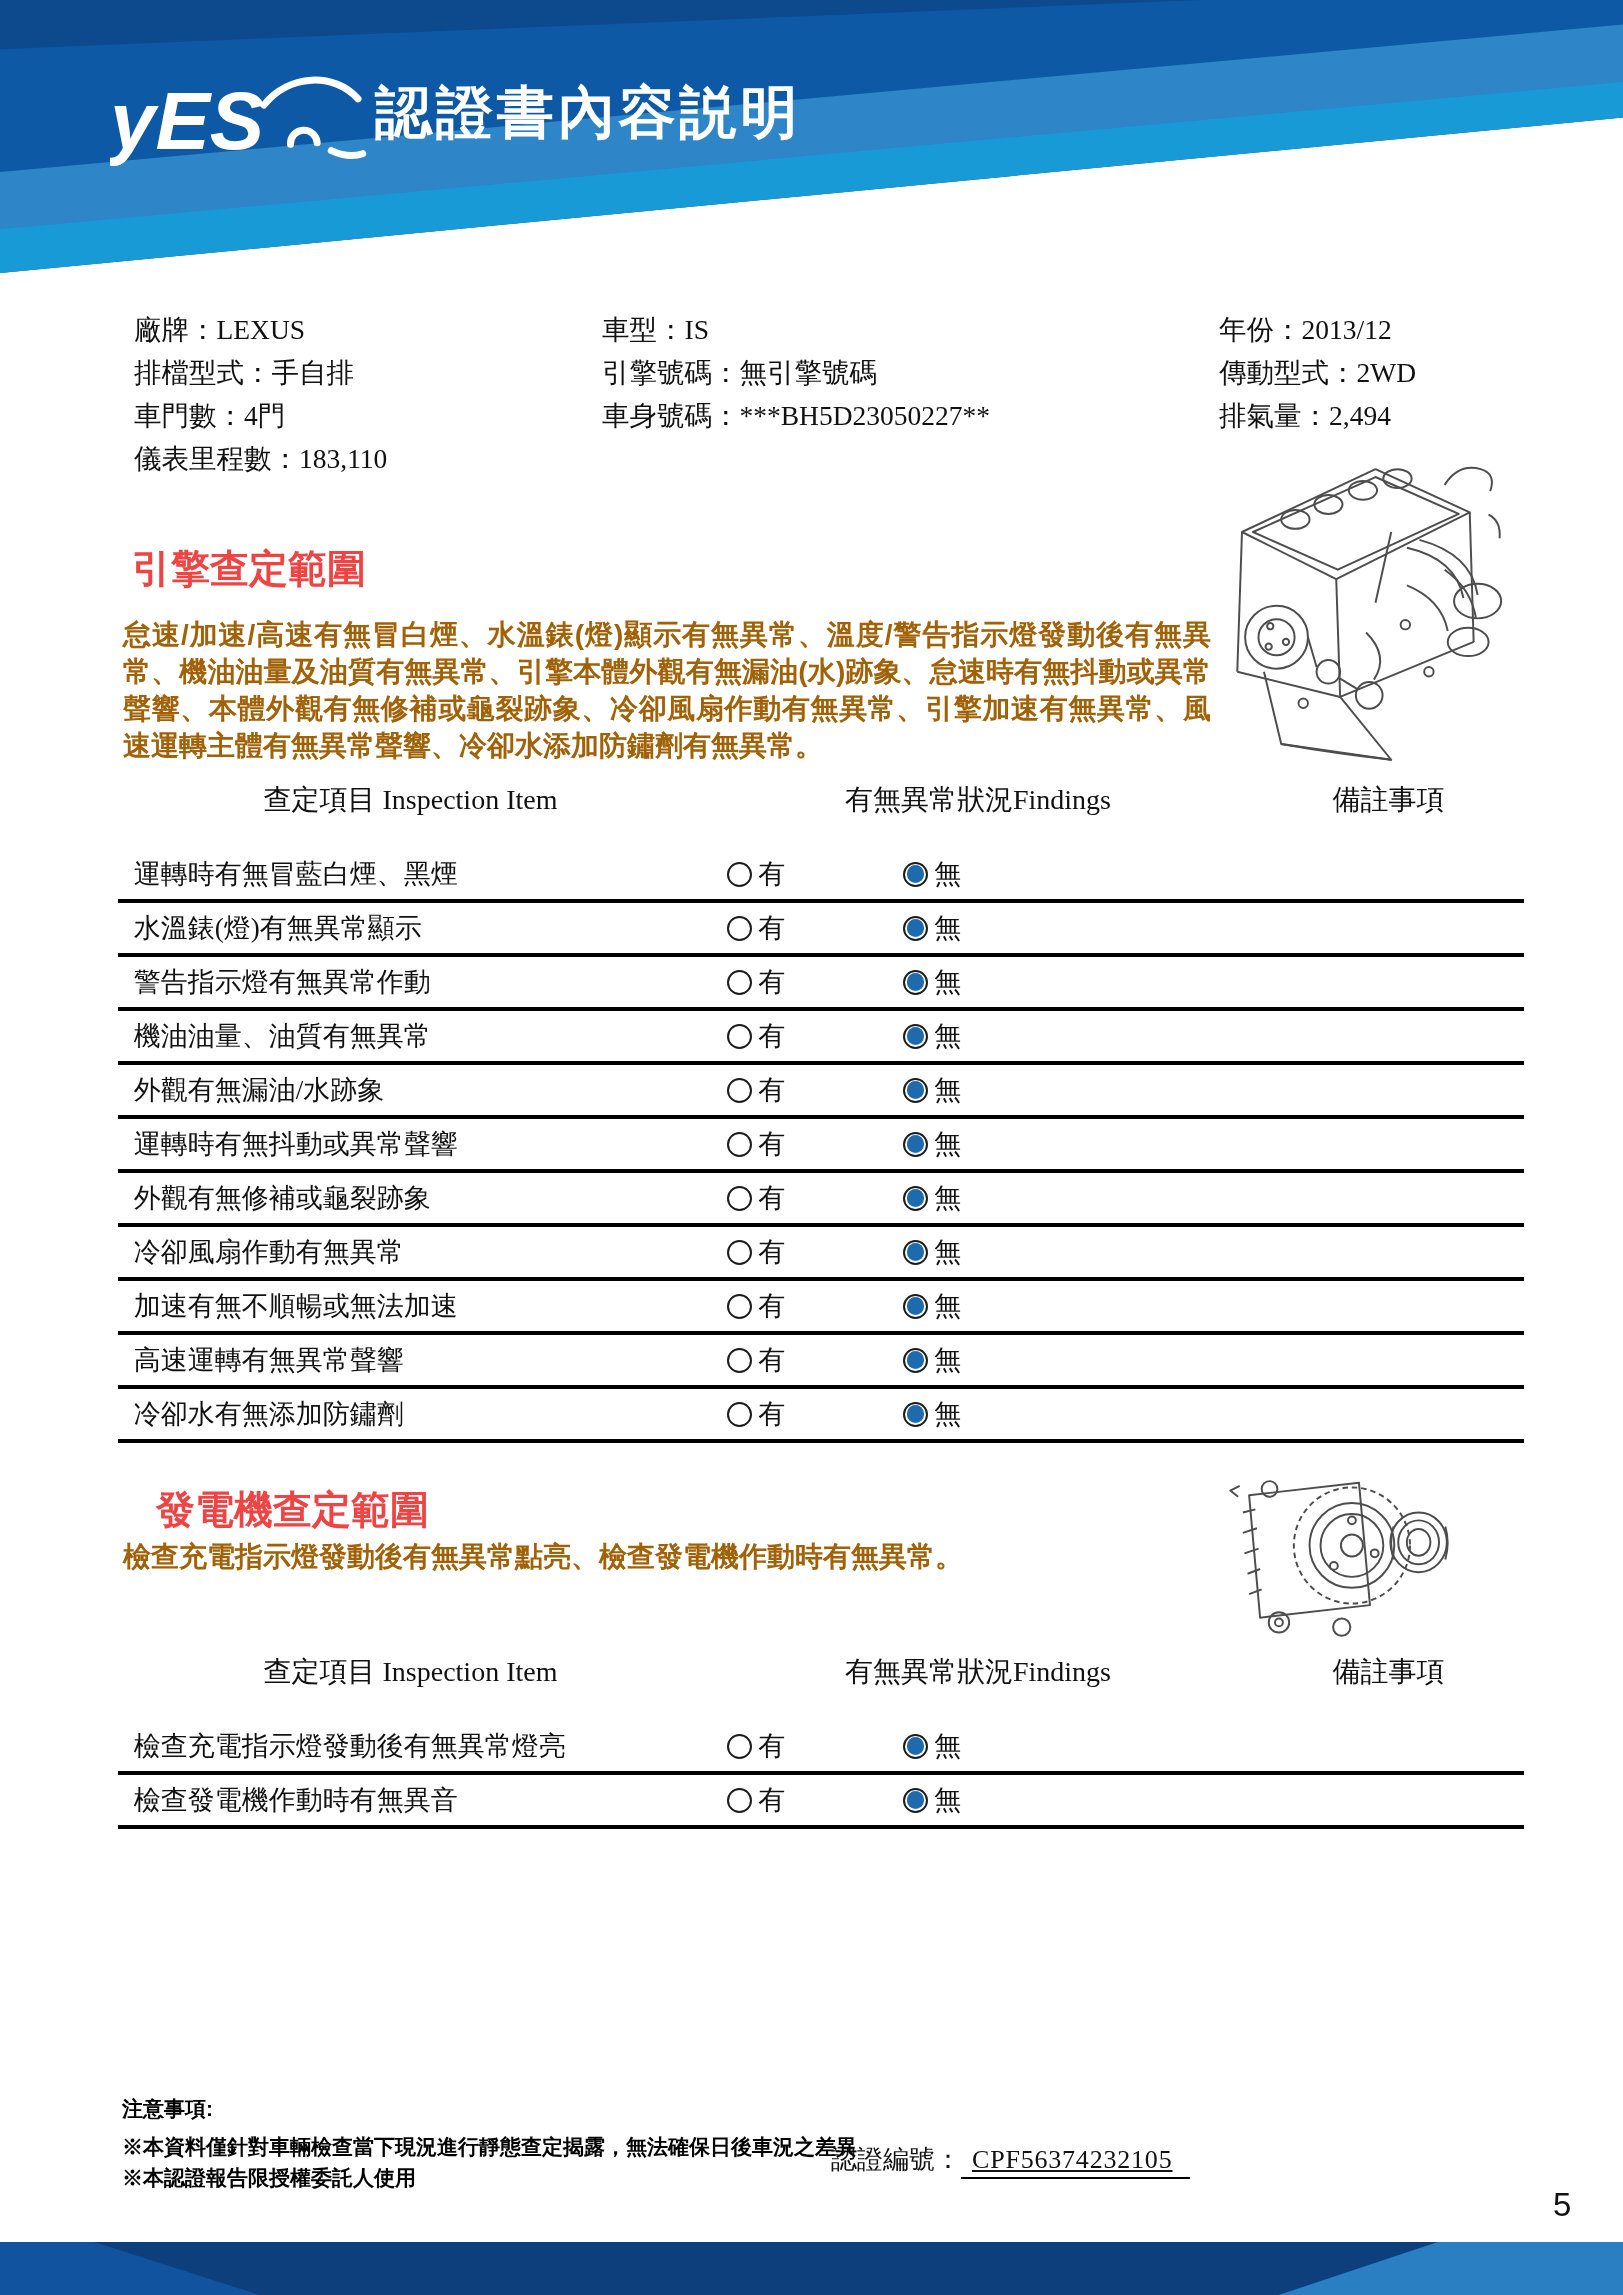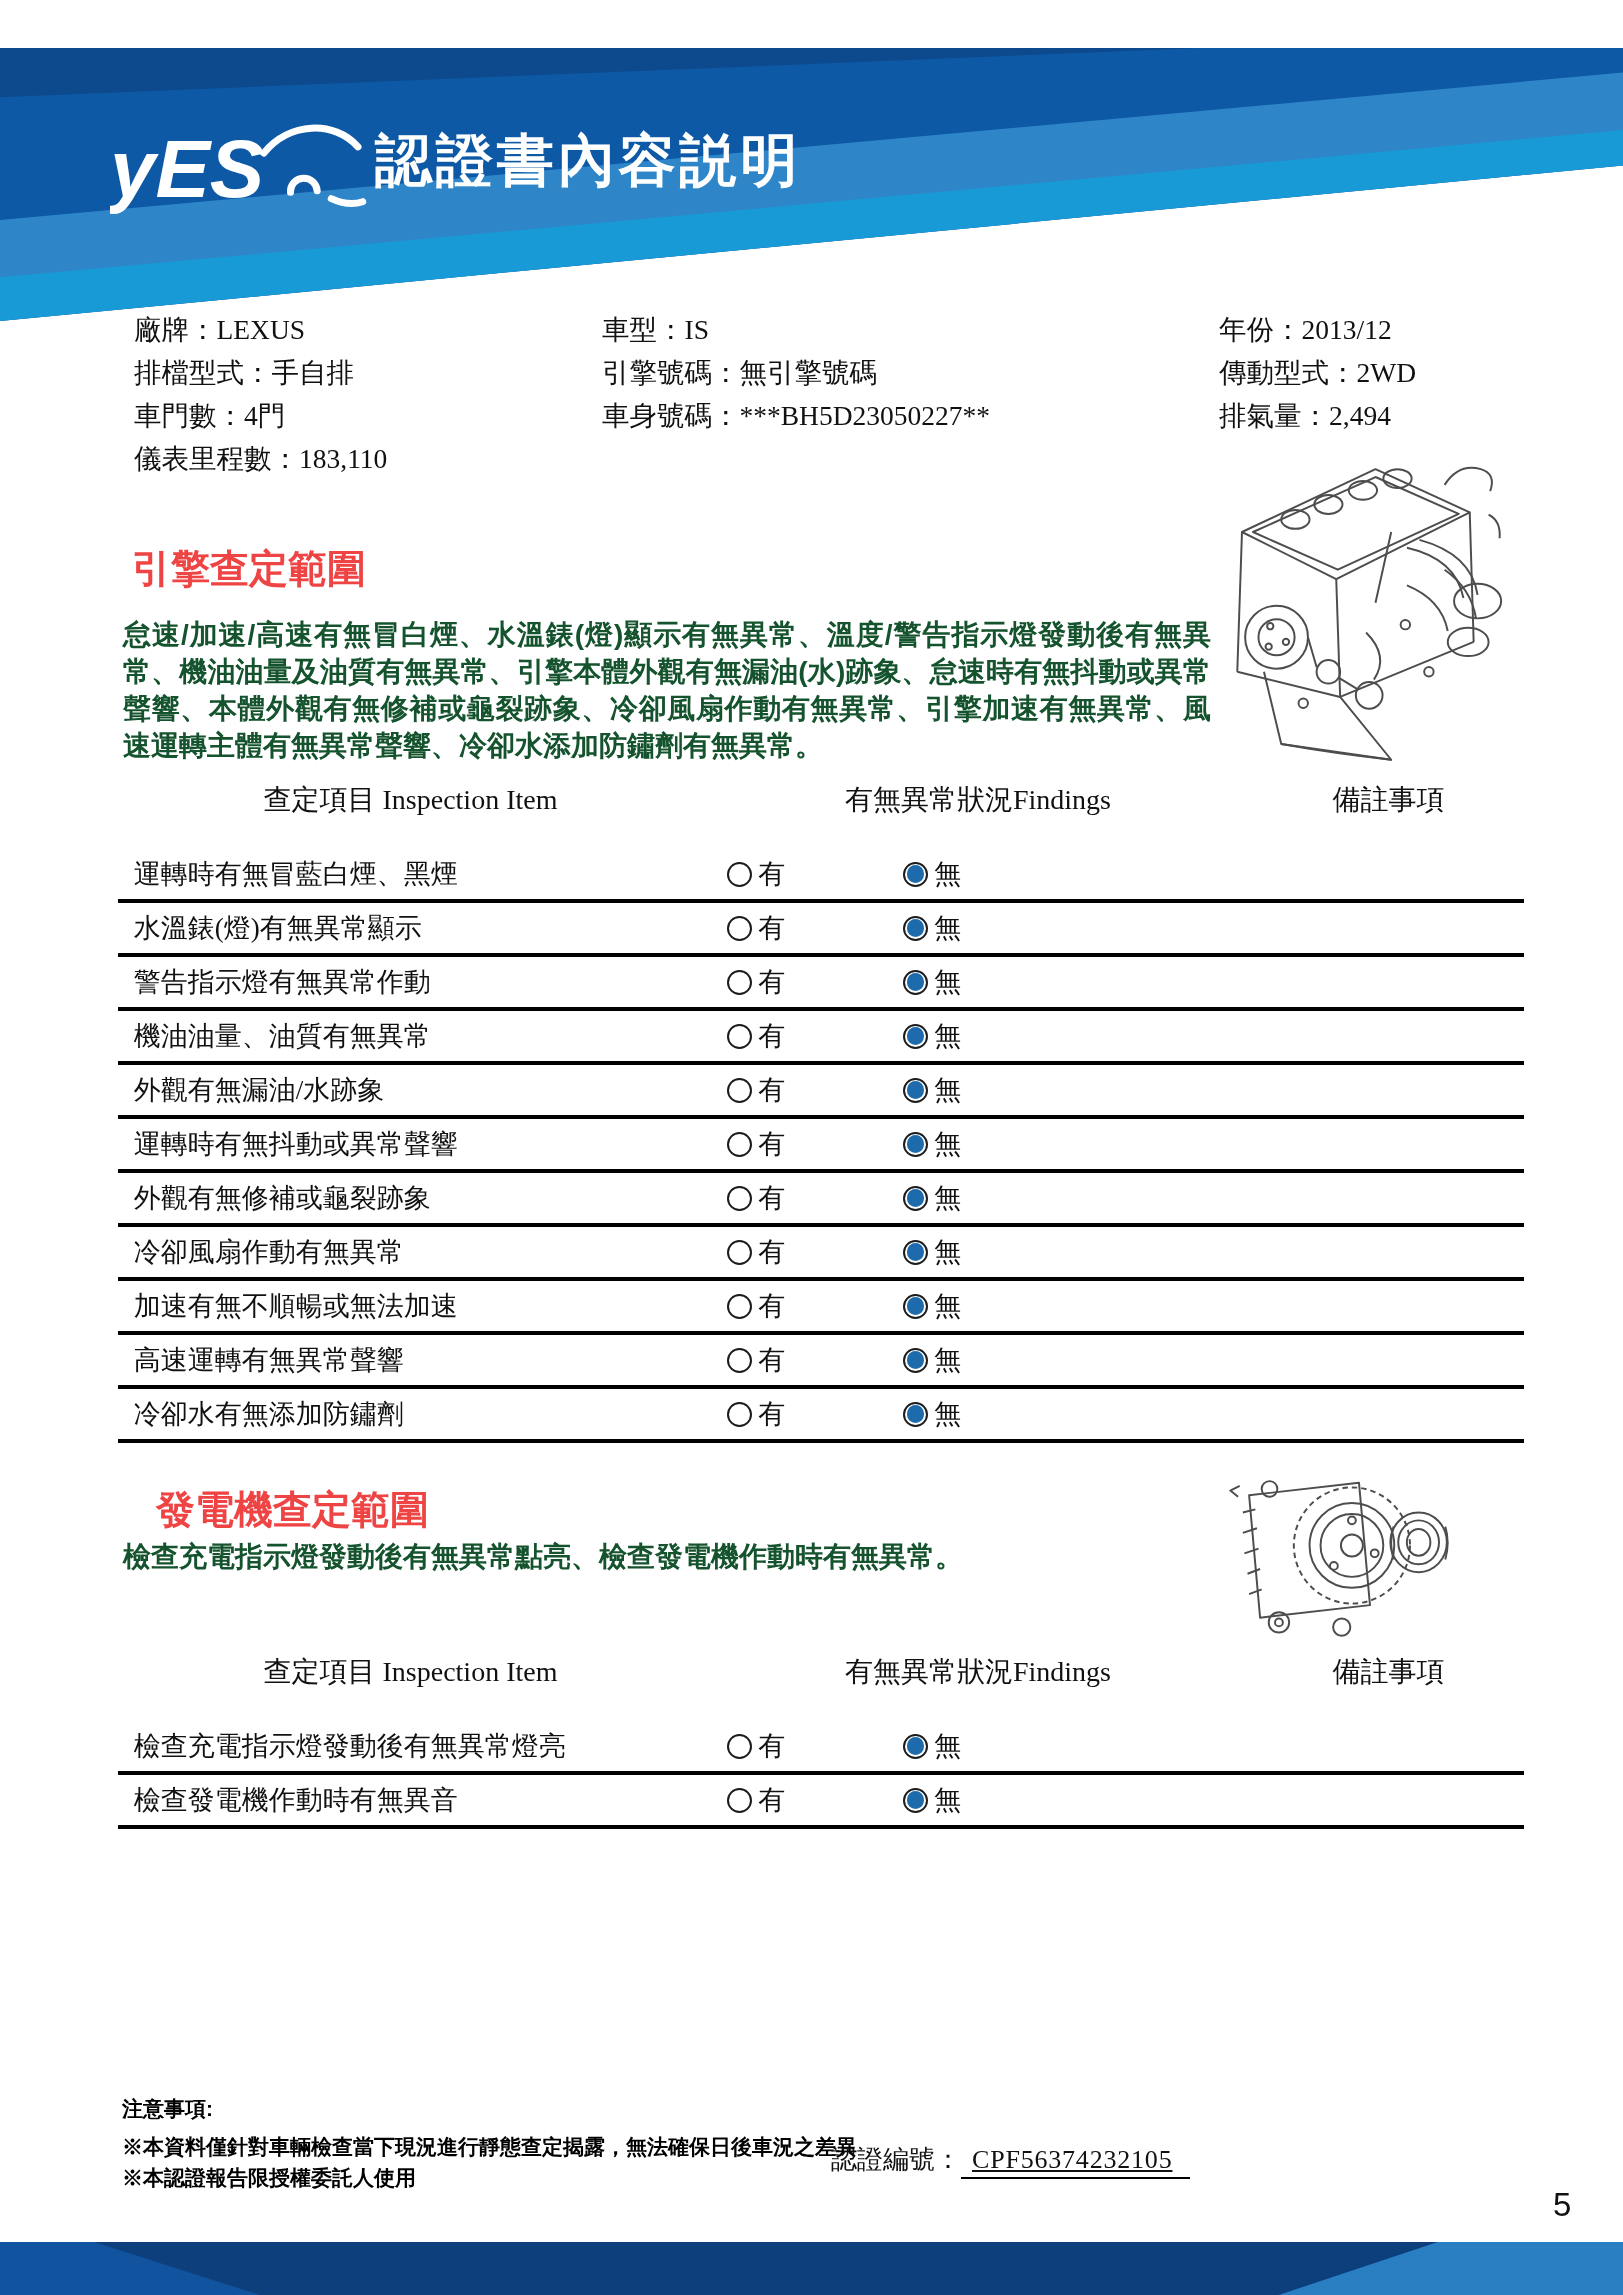--- a/index.html
+++ b/index.html
@@ -4,38 +4,38 @@
 <style>
   html,body{margin:0;padding:0;background:#e8e8e8;}
   #page{
     position:relative;width:1623px;height:2295px;background:#ffffff;
     font-family:"Liberation Serif","DejaVu Serif",serif;color:#111;overflow:hidden;
     margin:0 auto;
   }
   
   .header{position:absolute;left:0;top:0;width:1623px;height:273px;
     background:#0d59a6;
-    clip-path:polygon(0 0,100% 0,100% 43%,0 100%);margin-top:48px;}
+    clip-path:polygon(0 0,100% 0,100% 43%,0 100%);}
   .header .layer{position:absolute;inset:0;}
   .h-dark{background:#0d4a8d;clip-path:polygon(0 0,74% 0,0 18%);}
   .h-light{background:#2e86c8;clip-path:polygon(0 63%,100% 9%,100% 100%,0 100%);}
   .h-bright{background:#189ad6;clip-path:polygon(0 84%,100% 30%,100% 43%,0 100%);}
   .logo{position:absolute;left:110px;top:69px;width:259px;height:102px;}
   .header-title{position:absolute;left:375px;top:75px;font-size:57px;font-weight:700;
     color:#fff;font-family:"Liberation Sans",sans-serif;letter-spacing:3.9px;white-space:nowrap;}
   
   .vehicle-info{position:absolute;top:308px;left:0;width:1623px;font-size:27.5px;}
   .v-col{position:absolute;top:0;}
   .v-col .v-line{height:43px;line-height:43px;white-space:nowrap;}
   #v-col1{left:134px;} #v-col2{left:602px;} #v-col3{left:1219px;}
   
   .sec-title{position:absolute;font-family:"Liberation Sans",sans-serif;font-weight:900;
     font-size:39px;color:#ef4444;white-space:nowrap;}
   .sec-desc{position:absolute;font-family:"Liberation Sans",sans-serif;font-weight:800;
-    font-size:28px;line-height:37px;color:#14532d;text-align:justify;}
+    font-size:28px;line-height:37px;color:#a16207;text-align:justify;}
   
   .insp-table{position:absolute;left:118px;width:1406px;}
   .t-head{display:grid;grid-template-columns:585px 550px 271px;height:68px;
     align-items:start;text-align:center;font-size:28px;}
   .t-row{position:relative;height:54px;border-bottom:4.7px solid #000;box-sizing:border-box;}
   .t-row .item{position:absolute;left:15.7px;top:50%;transform:translateY(-50%);
     font-size:27px;white-space:nowrap;}
   .radio{position:absolute;top:50%;transform:translateY(-50%);display:inline-flex;
     align-items:center;gap:6.3px;}
   .radio.yes{left:609px;} .radio.no{left:785px;}

